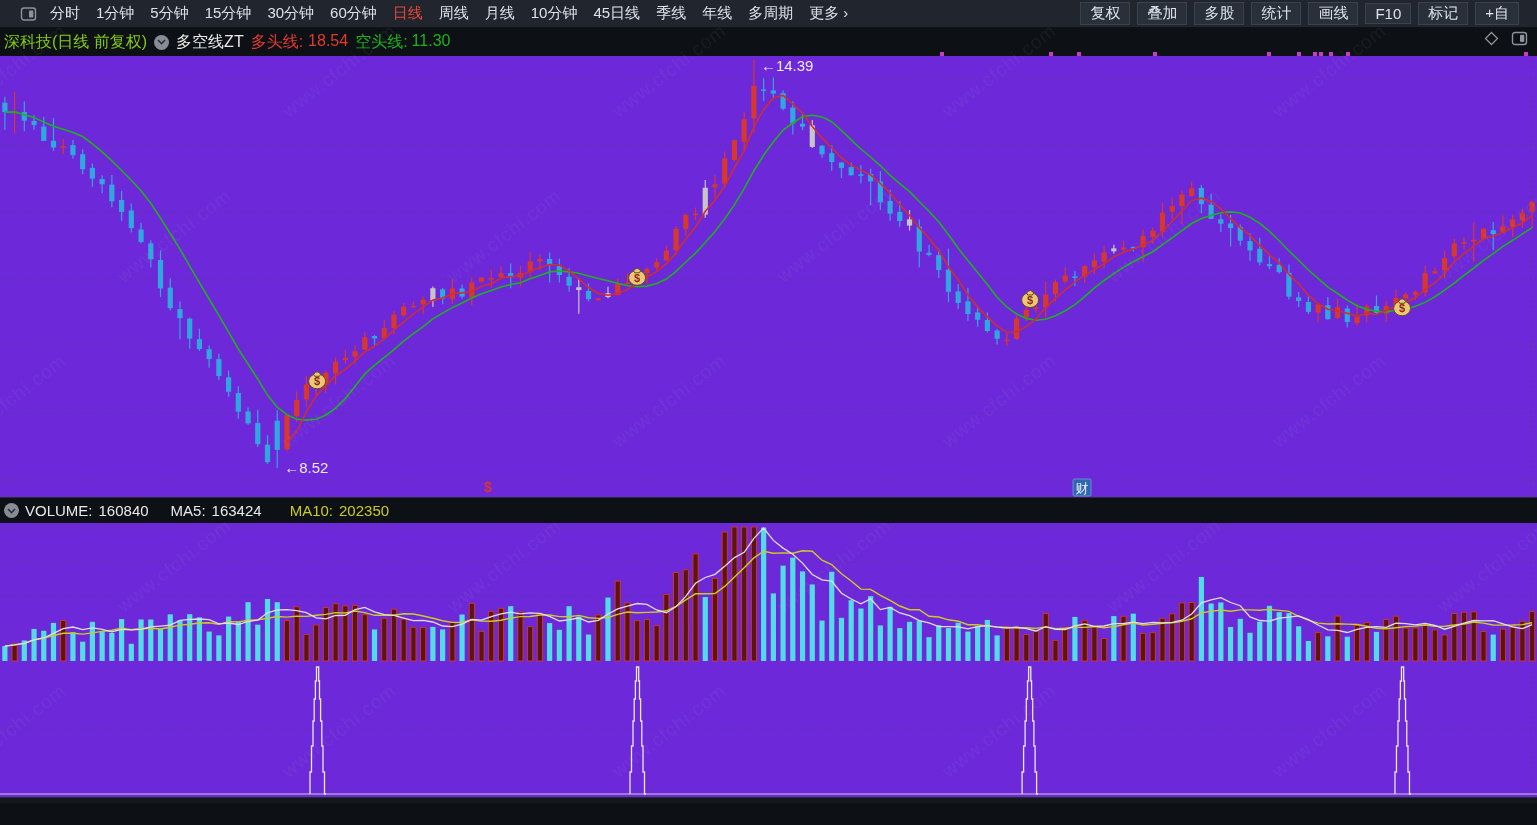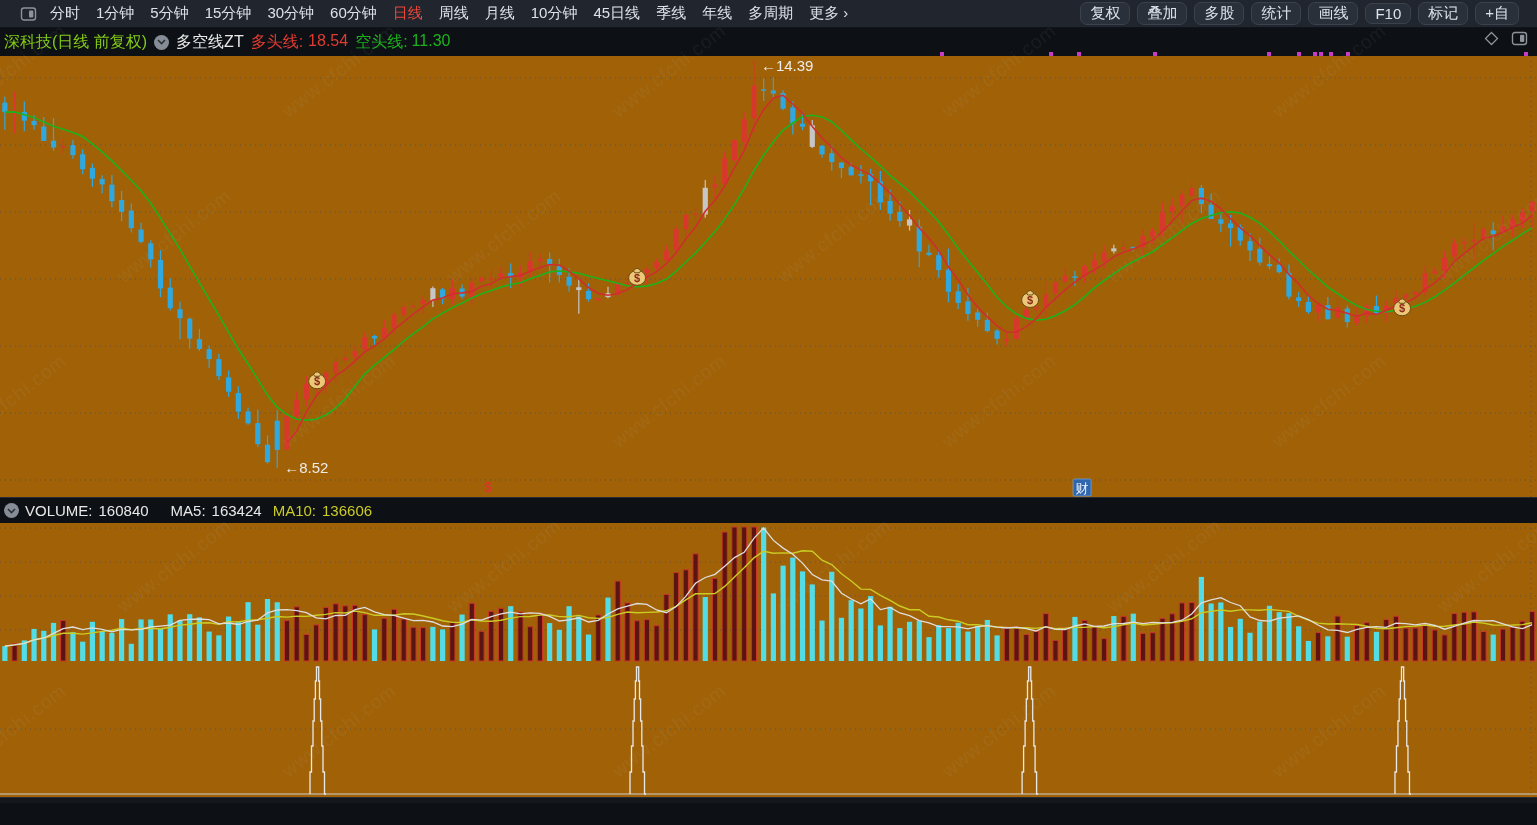--- a/index.html
+++ b/index.html
@@ -5,33 +5,33 @@
   html,body{margin:0;padding:0;background:#05070a;}
   .screen{position:relative;width:1537px;height:825px;overflow:hidden;background:#0d1014;
           font-family:"Liberation Sans","DejaVu Sans",sans-serif;color:#e8e8e8;}
   
   .toolbar{box-sizing:border-box;height:28px;display:flex;align-items:center;background:#20252e;
            border-bottom:1px solid #10131a;padding:0 18px;font-size:15px;color:#dde2ea;}
   .tb-licon{display:flex;align-items:center;margin:0 4px 0 2px;}
   .tb-item{padding:0 8px;white-space:nowrap;cursor:default;}
   .tb-item.active{color:#e8483a;}
   .tb-right{margin-left:auto;display:flex;gap:7px;align-items:center;}
-  .tb-btn{background:#2a303a;border:1px solid #3b424d;border-radius:7px;padding:1px 9px;white-space:nowrap;}
+  .tb-btn{background:#2a303a;border:1px solid #3b424d;border-radius:0;padding:1px 9px;white-space:nowrap;}
   
   .chart-header{box-sizing:border-box;position:relative;height:28px;display:flex;align-items:center;
                 gap:7px;padding:0 4px;font-size:16px;background:#0d1014;}
   .hdr-title{color:#84cc16;}
   .bull{color:#e23b32;display:flex;gap:5px;}
   .bear{color:#1db21d;display:flex;gap:4px;}
   .circle-chevron{display:inline-flex;width:15px;height:15px;border-radius:50%;background:#878d96;
                   align-items:center;justify-content:center;}
   .hdr-icons{position:absolute;right:8px;top:3px;display:flex;gap:12px;align-items:center;}
   .dot{position:absolute;width:4px;height:4px;background:#c73bc7;bottom:0;}
   
-  .pane{position:relative;background:#a16207;}
+  .pane{position:relative;background:#6d28d9;}
   .pane svg{display:block;}
   .pane-header{box-sizing:border-box;display:flex;align-items:center;gap:6px;background:#0d1014;
                border-top:1px solid #272c34;font-size:15px;padding:0 4px;color:#e8e8e8;}
   .ph-vol{height:26px;align-items:center;}
   .ph-sig{height:23px;}
   .yellow{color:#cbcb25;}
   .bottom-strip{height:5px;background:#14171c;border-top:1px solid #262b33;}
   
   .wm-layer{position:absolute;inset:0;pointer-events:none;z-index:6;}
   .wm{position:absolute;font-size:19px;letter-spacing:1px;color:#a8bacb;opacity:0.07;
@@ -483,22 +483,22 @@
   <div class="pane-header ph-vol">
     <span class="circle-chevron">
       <svg width="9" height="6" viewBox="0 0 9 6">
           <path d="M1 1 L4.5 4.5 L8 1" fill="none" stroke="#2b2f36" stroke-width="1.6"></path>
         </svg>
     </span>
     <span>VOLUME:</span>
     <span>160840</span>
     <span style="margin-left:16px;">MA5:</span>
     <span>163424</span>
-    <span class="yellow" style="margin-left:5px;">MA10:</span>
-    <span class="yellow">136606</span>
+    <span class="yellow" style="margin-left:22px;">MA10:</span>
+    <span class="yellow">202350</span>
   </div>
 
   <div class="pane" style="height:139px;">
     <svg id="vol-svg" width="1537" height="139" viewBox="0 0 1537 139">
         <line x1="0" y1="5" x2="1537" y2="5" stroke="#454b54" stroke-width="1" stroke-dasharray="1 4" opacity="0.7"></line>
         <line x1="0" y1="39" x2="1537" y2="39" stroke="#454b54" stroke-width="1" stroke-dasharray="1 4" opacity="0.7"></line>
         <line x1="0" y1="73" x2="1537" y2="73" stroke="#454b54" stroke-width="1" stroke-dasharray="1 4" opacity="0.7"></line>
         <line x1="0" y1="107" x2="1537" y2="107" stroke="#454b54" stroke-width="1" stroke-dasharray="1 4" opacity="0.7"></line>
         <line x1="1531" y1="0" x2="1531" y2="139" stroke="#454b54" stroke-width="1" stroke-dasharray="1 4" opacity="0.7"></line>
         <rect x="2.263924050632911" y="123.0695309042901" width="5.2" height="14.930469095709888" fill="#52dce6"></rect>

